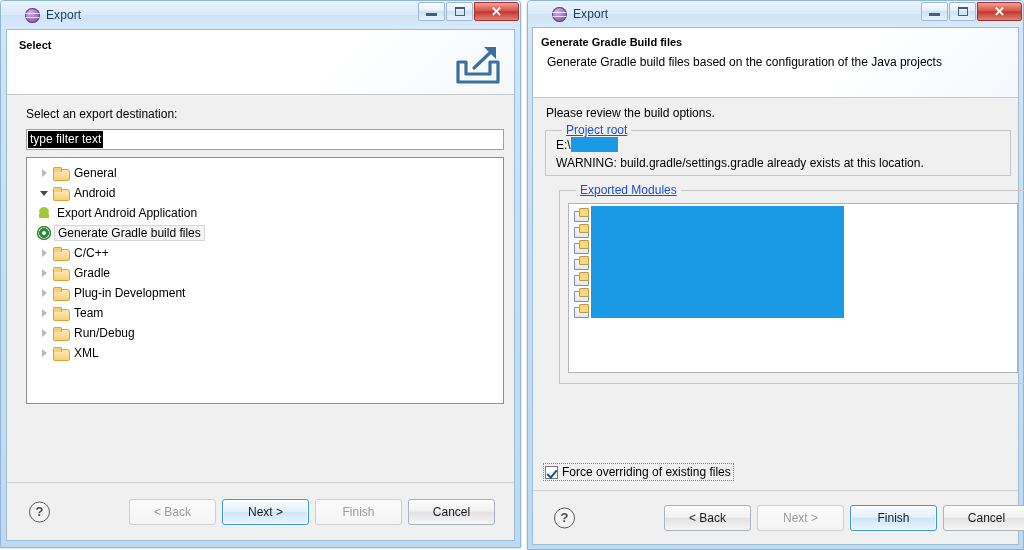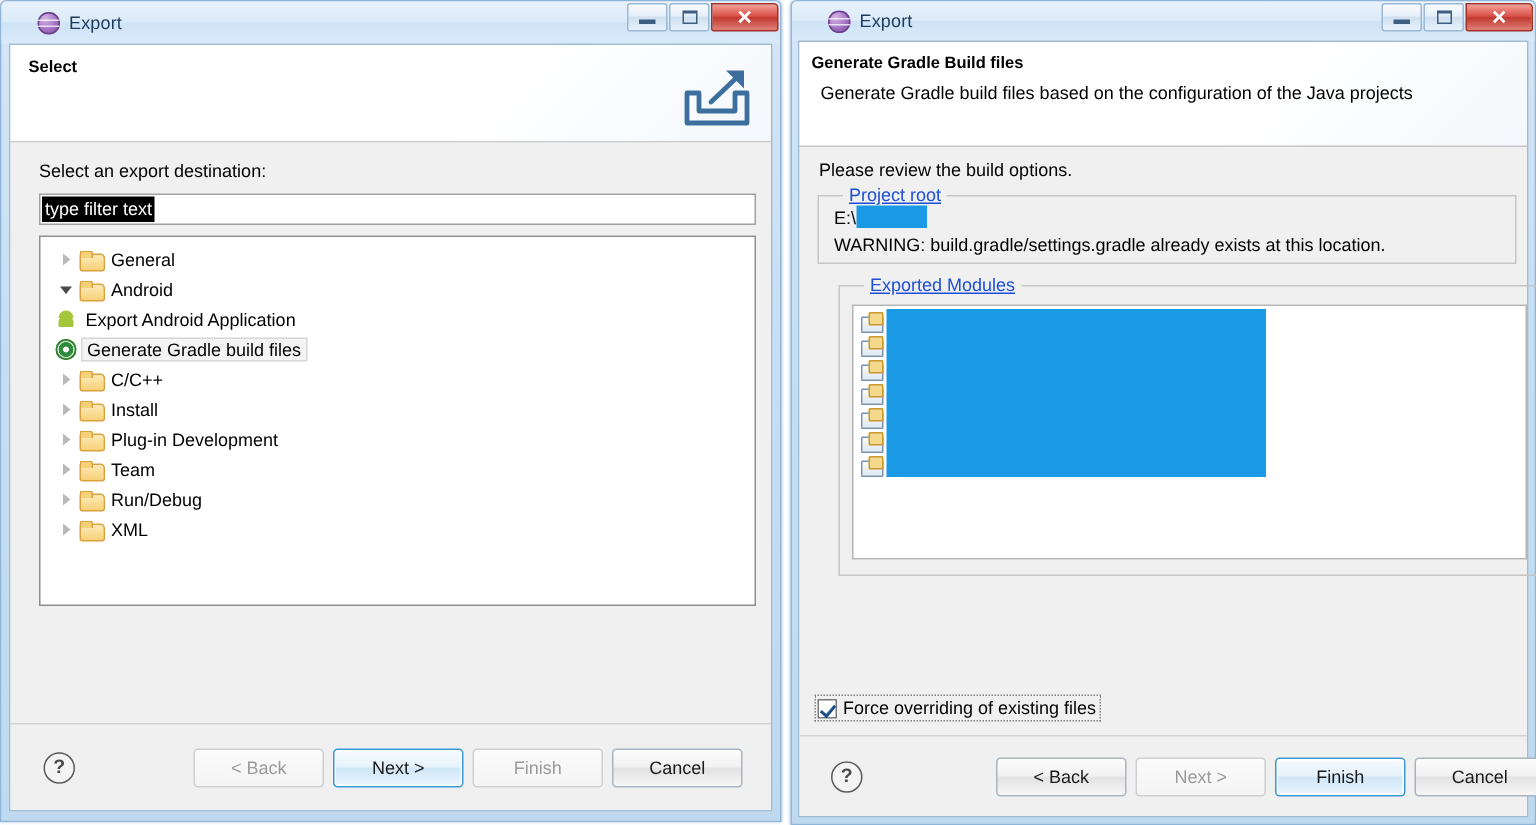--- a/index.html
+++ b/index.html
@@ -313,21 +313,21 @@
               </span>
             <span class="folder"></span>
             <span class="lbltxt">C/C++</span>
           </div>
 
           <div class="trow">
             <span class="twist">
                 <i></i>
               </span>
             <span class="folder"></span>
-            <span class="lbltxt">Install</span>
+            <span class="lbltxt">Gradle</span>
           </div>
 
 
           <div class="trow">
             <span class="twist">
                 <i></i>
               </span>
             <span class="folder"></span>
             <span class="lbltxt">Plug-in Development</span>
           </div>

